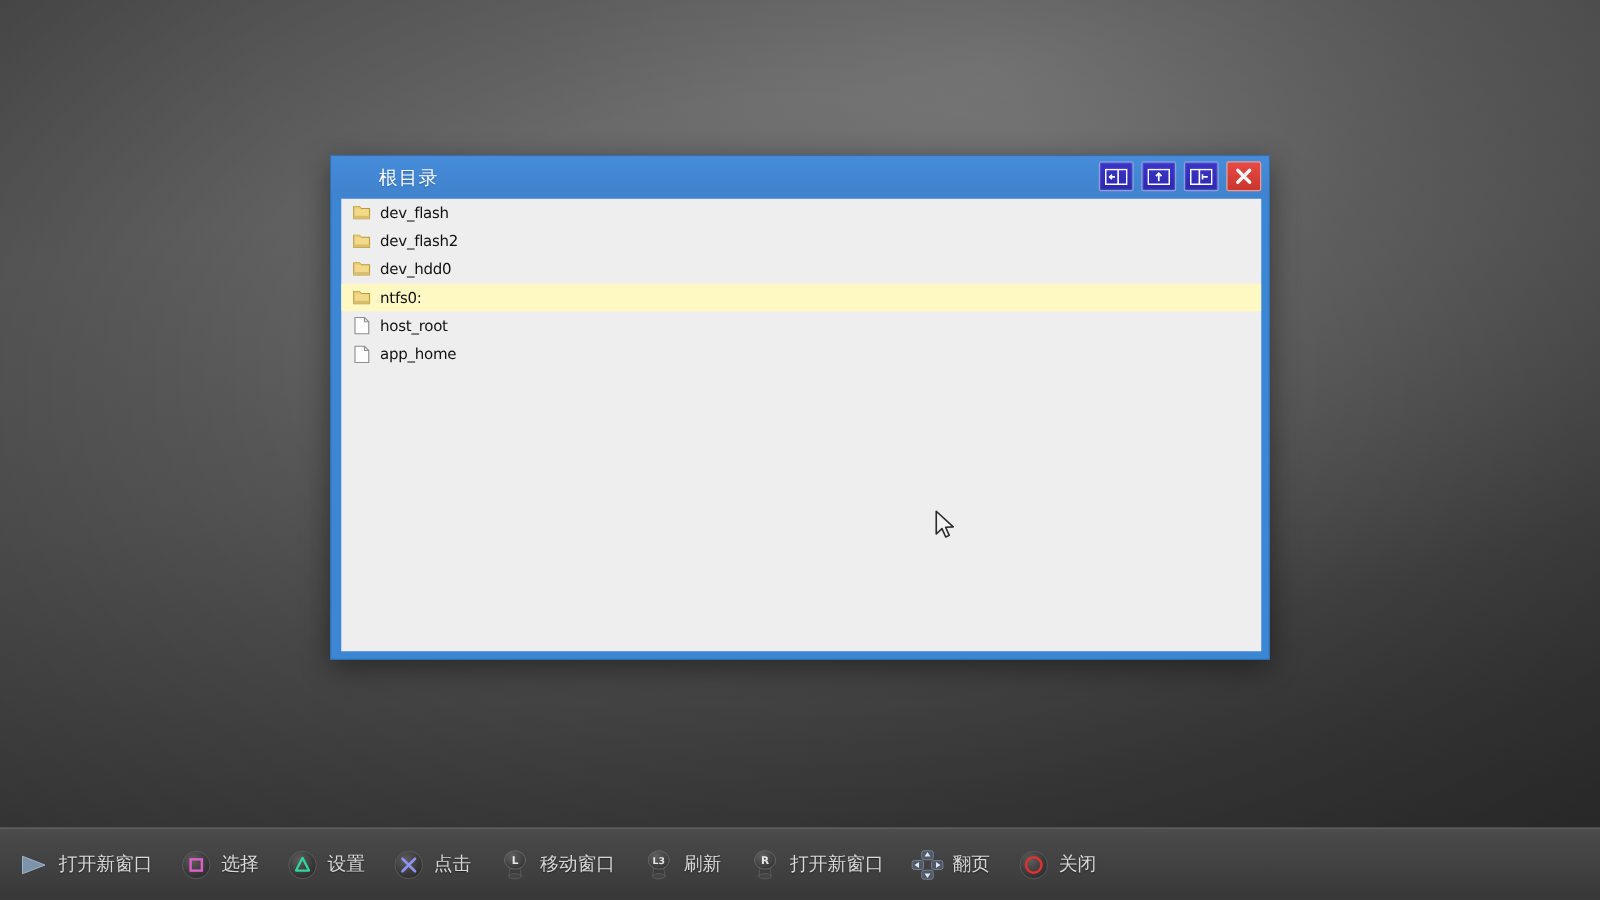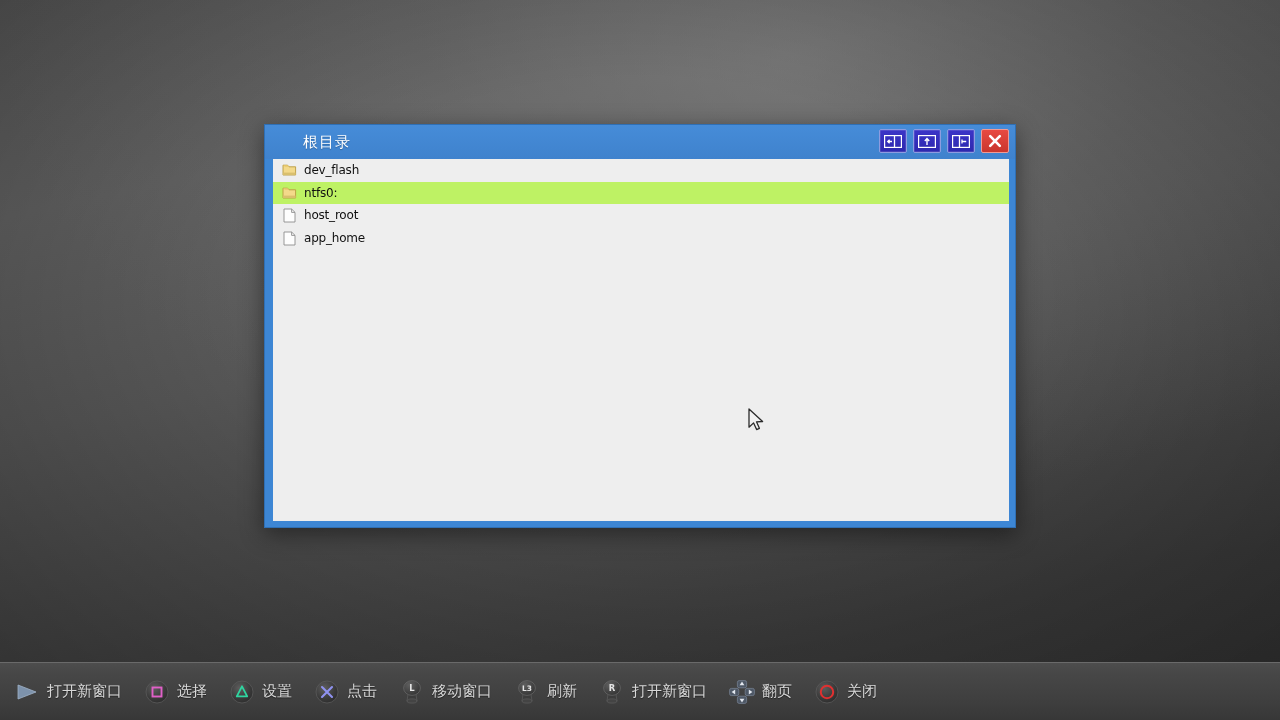--- a/index.html
+++ b/index.html
@@ -74,21 +74,21 @@
     width:736px; height:362px;
     background:#eeeeee;
     overflow:hidden;
   }
   .file-row {
     height:22.6px;
     display:flex; align-items:center;
     padding-left:8px;
     cursor:pointer;
   }
-  .file-row.selected { background:#bef264; }
+  .file-row.selected { background:#fef9c3; }
   .file-label {
     font-family:"DejaVu Sans","Liberation Sans",sans-serif;
     font-size:12px;
     color:#111111;
     margin-left:7px;
     white-space:nowrap;
     letter-spacing:-0.2px;
   }
   .icon-slot { width:16px; height:18px; flex:0 0 16px; display:flex; align-items:center; justify-content:center; }
 
@@ -164,20 +164,40 @@
       <div class="file-row">
         <span class="icon-slot">
           <svg width="15" height="14" viewBox="0 0 15 14">
             <path d="M1 2.2 L5.6 2.2 L7 3.8 L13.6 3.8 L13.6 12 L1 12 Z" fill="#f3d98a" stroke="#b89a3e" stroke-width="0.9"></path>
             <path d="M1 2.2 L5.6 2.2 L7 3.8 L3 3.8 Z" fill="#e8c96c" stroke="none"></path>
             <rect x="1" y="9.6" width="12.6" height="2.4" fill="#d9bf6d" stroke="none"></rect>
           </svg>
         </span>
         <span class="file-label">dev_flash</span>
       </div>
+      <div class="file-row">
+        <span class="icon-slot">
+          <svg width="15" height="14" viewBox="0 0 15 14">
+            <path d="M1 2.2 L5.6 2.2 L7 3.8 L13.6 3.8 L13.6 12 L1 12 Z" fill="#f3d98a" stroke="#b89a3e" stroke-width="0.9"></path>
+            <path d="M1 2.2 L5.6 2.2 L7 3.8 L3 3.8 Z" fill="#e8c96c" stroke="none"></path>
+            <rect x="1" y="9.6" width="12.6" height="2.4" fill="#d9bf6d" stroke="none"></rect>
+          </svg>
+        </span>
+        <span class="file-label">dev_flash2</span>
+      </div>
+      <div class="file-row">
+        <span class="icon-slot">
+          <svg width="15" height="14" viewBox="0 0 15 14">
+            <path d="M1 2.2 L5.6 2.2 L7 3.8 L13.6 3.8 L13.6 12 L1 12 Z" fill="#f3d98a" stroke="#b89a3e" stroke-width="0.9"></path>
+            <path d="M1 2.2 L5.6 2.2 L7 3.8 L3 3.8 Z" fill="#e8c96c" stroke="none"></path>
+            <rect x="1" y="9.6" width="12.6" height="2.4" fill="#d9bf6d" stroke="none"></rect>
+          </svg>
+        </span>
+        <span class="file-label">dev_hdd0</span>
+      </div>
       <div class="file-row selected">
         <span class="icon-slot">
           <svg width="15" height="14" viewBox="0 0 15 14">
             <path d="M1 2.2 L5.6 2.2 L7 3.8 L13.6 3.8 L13.6 12 L1 12 Z" fill="#f3d98a" stroke="#b89a3e" stroke-width="0.9"></path>
             <path d="M1 2.2 L5.6 2.2 L7 3.8 L3 3.8 Z" fill="#e8c96c" stroke="none"></path>
             <rect x="1" y="9.6" width="12.6" height="2.4" fill="#d9bf6d" stroke="none"></rect>
           </svg>
         </span>
         <span class="file-label">ntfs0:</span>
       </div>

